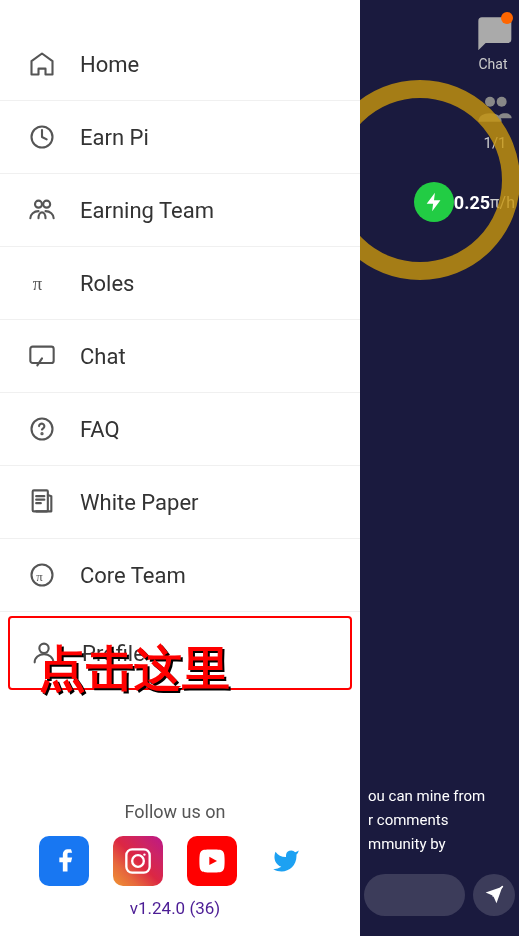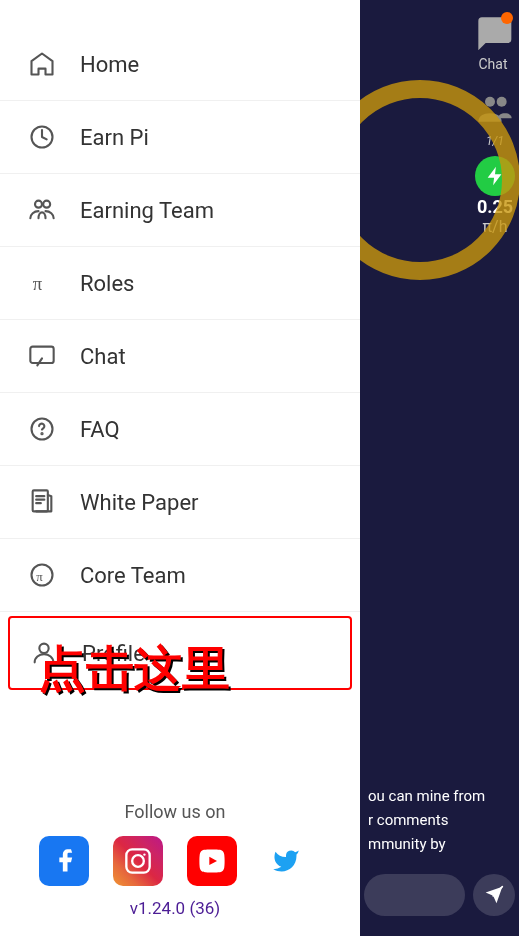--- a/index.html
+++ b/index.html
@@ -180,32 +180,31 @@
       align-items: center;
     }
 
     .team-icon svg {
       width: 40px;
       height: 40px;
       fill: #888;
     }
 
     .team-label {
-      font-size: 12px;
+      font-size: 15px;
       color: #ccc;
-      font-style: italic;
     }
 
     
     .pi-rate {
       position: absolute;
-      top: 156px;
+      top: 182px;
       right: 4px;
       display: flex;
-      flex-direction: column;
+      flex-direction: row;
       align-items: center;
     }
 
     .lightning-circle {
       width: 40px;
       height: 40px;
       background: #22cc44;
       border-radius: 50%;
       display: flex;
       align-items: center;

